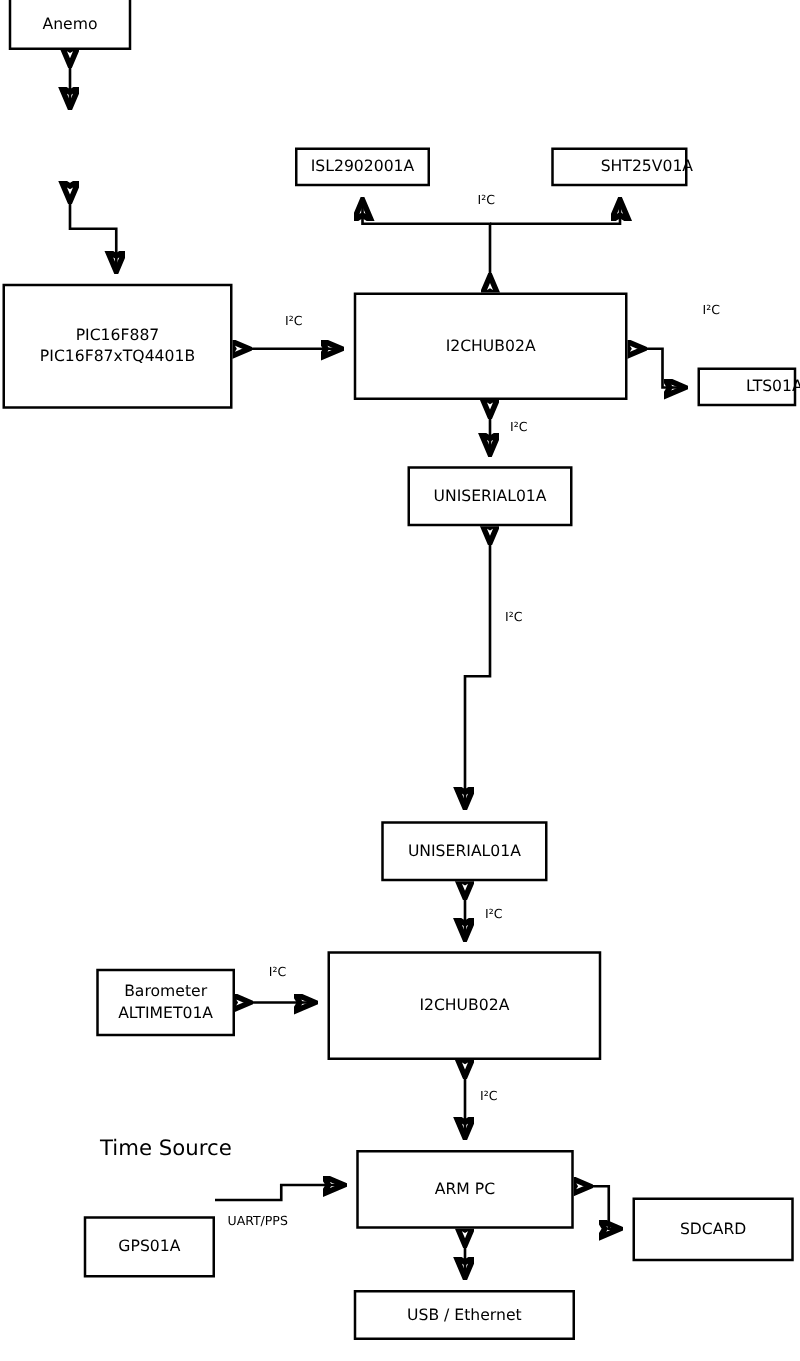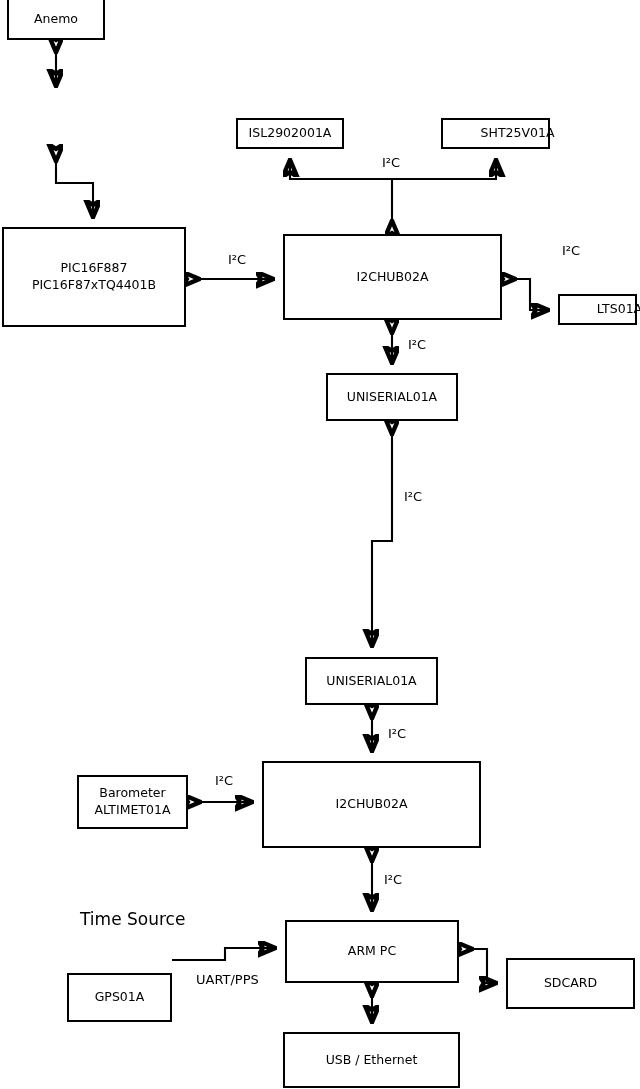--- a/index.html
+++ b/index.html
@@ -26,21 +26,21 @@
     justify-content: center;
     text-align: center;
     color: #000000;
     font-size: 12.5px;
     line-height: 1.35;
     z-index: 3;
     white-space: pre-line;
   }
   .edge-label {
     position: absolute;
-    font-size: 13px;
+    font-size: 10px;
     color: #000000;
     background: transparent;
     z-index: 4;
     white-space: nowrap;
   }
   .free-label {
     position: absolute;
     font-size: 17px;
     color: #000000;
     z-index: 4;
@@ -135,27 +135,27 @@
   <div class="node" style="left: 283px; top: 234px; width: 219px; height: 86px; border-color: rgb(0, 0, 0); background: rgb(255, 255, 255); color: rgb(0, 0, 0);">I2CHUB02A</div>
   <div class="node" style="left: 558px; top: 294px; width: 79px; height: 31px; border-color: rgb(0, 0, 0); background: rgb(255, 255, 255); color: rgb(0, 0, 0); padding-left: 44px;">LTS01A</div>
   <div class="node" style="left: 326px; top: 373px; width: 132px; height: 48px; border-color: rgb(0, 0, 0); background: rgb(255, 255, 255); color: rgb(0, 0, 0);">UNISERIAL01A</div>
   <div class="node" style="left: 305px; top: 657px; width: 133px; height: 48px; border-color: rgb(0, 0, 0); background: rgb(255, 255, 255); color: rgb(0, 0, 0);">UNISERIAL01A</div>
   <div class="node" style="left: 262px; top: 761px; width: 219px; height: 87px; border-color: rgb(0, 0, 0); background: rgb(255, 255, 255); color: rgb(0, 0, 0);">I2CHUB02A</div>
   <div class="node" style="left: 77px; top: 775px; width: 111px; height: 54px; border-color: rgb(0, 0, 0); background: rgb(255, 255, 255); color: rgb(0, 0, 0);">Barometer
 ALTIMET01A</div>
   <div class="node" style="left: 67px; top: 935px; width: 105px; height: 49px; border-color: rgb(0, 0, 0); background: rgb(255, 255, 255); color: rgb(0, 0, 0); margin-top: 38px;">GPS01A</div>
   <div class="node" style="left: 285px; top: 920px; width: 174px; height: 63px; border-color: rgb(0, 0, 0); background: rgb(255, 255, 255); color: rgb(0, 0, 0);">ARM PC</div>
   <div class="node" style="left: 506px; top: 958px; width: 129px; height: 51px; border-color: rgb(0, 0, 0); background: rgb(255, 255, 255); color: rgb(0, 0, 0);">SDCARD</div>
-  <div class="node" style="left: 283px; top: 1032px; width: 177px; height: 56px; border-color: rgb(0, 0, 0); background: rgb(255, 255, 255); color: rgb(0, 0, 0);">USB / Ethernet</div>
+  <div class="node" style="left: 283px; top: 1032px; width: 177px; height: 40px; border-color: rgb(0, 0, 0); background: rgb(255, 255, 255); color: rgb(0, 0, 0);">USB / Ethernet</div>
 
   <div class="edge-label" style="left: 382px; top: 155px;">I²C</div>
   <div class="edge-label" style="left: 228px; top: 252px;">I²C</div>
   <div class="edge-label" style="left: 562px; top: 243px;">I²C</div>
   <div class="edge-label" style="left: 408px; top: 337px;">I²C</div>
   <div class="edge-label" style="left: 404px; top: 489px;">I²C</div>
   <div class="edge-label" style="left: 388px; top: 726px;">I²C</div>
   <div class="edge-label" style="left: 215px; top: 773px;">I²C</div>
   <div class="edge-label" style="left: 384px; top: 872px;">I²C</div>
-  <div class="edge-label" style="left: 196px; top: 972px; text-align: center;">UART/PPS</div>
+  <div class="edge-label" style="left: 182px; top: 972px; text-align: center;">UART/PPS</div>
 
   <div class="free-label" style="left: 80px; top: 909px;">Time Source</div>
 
 </div>
 
 </body></html>

